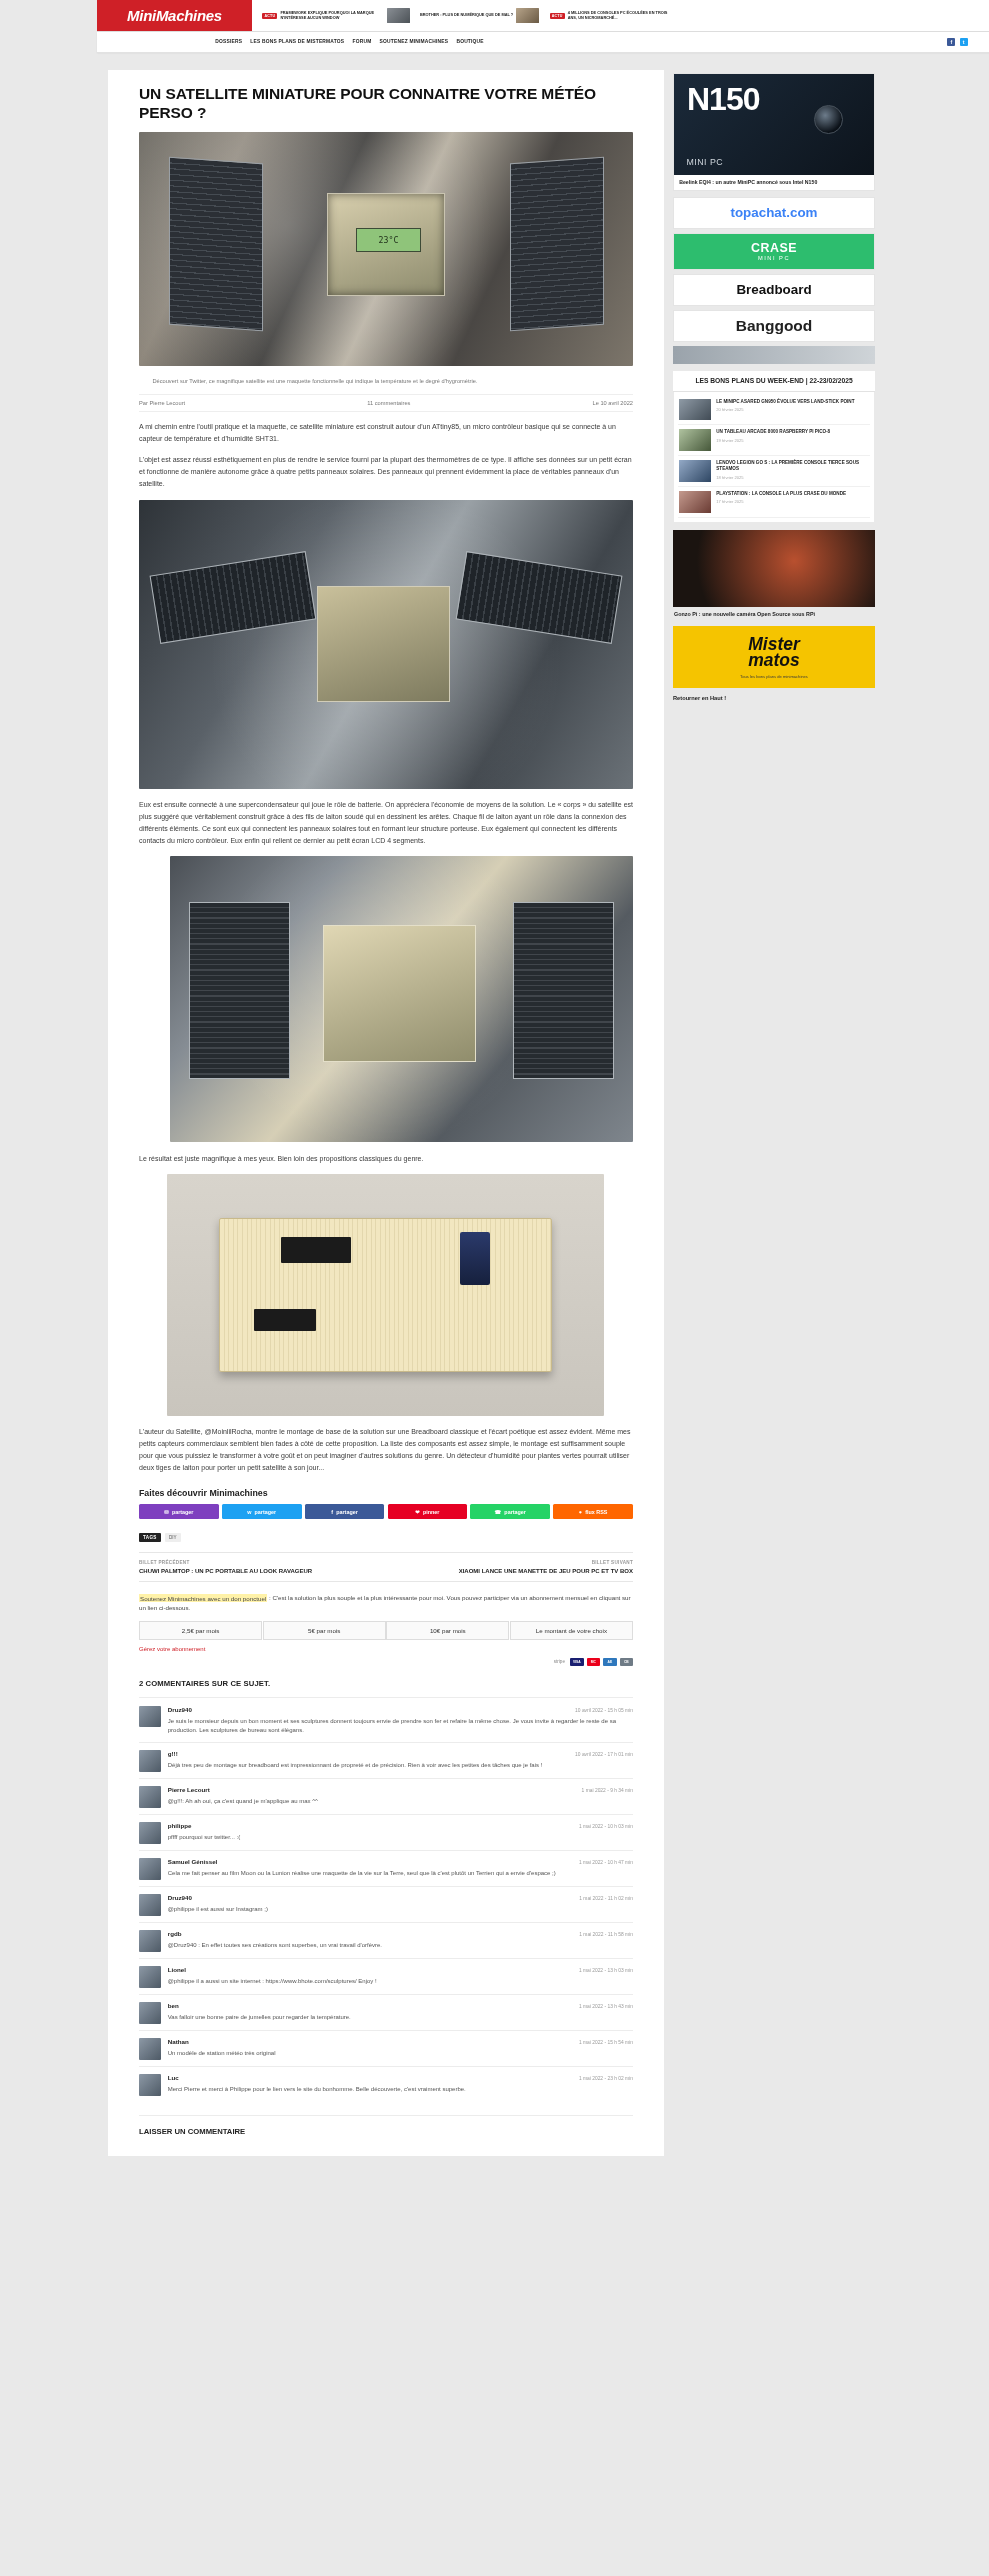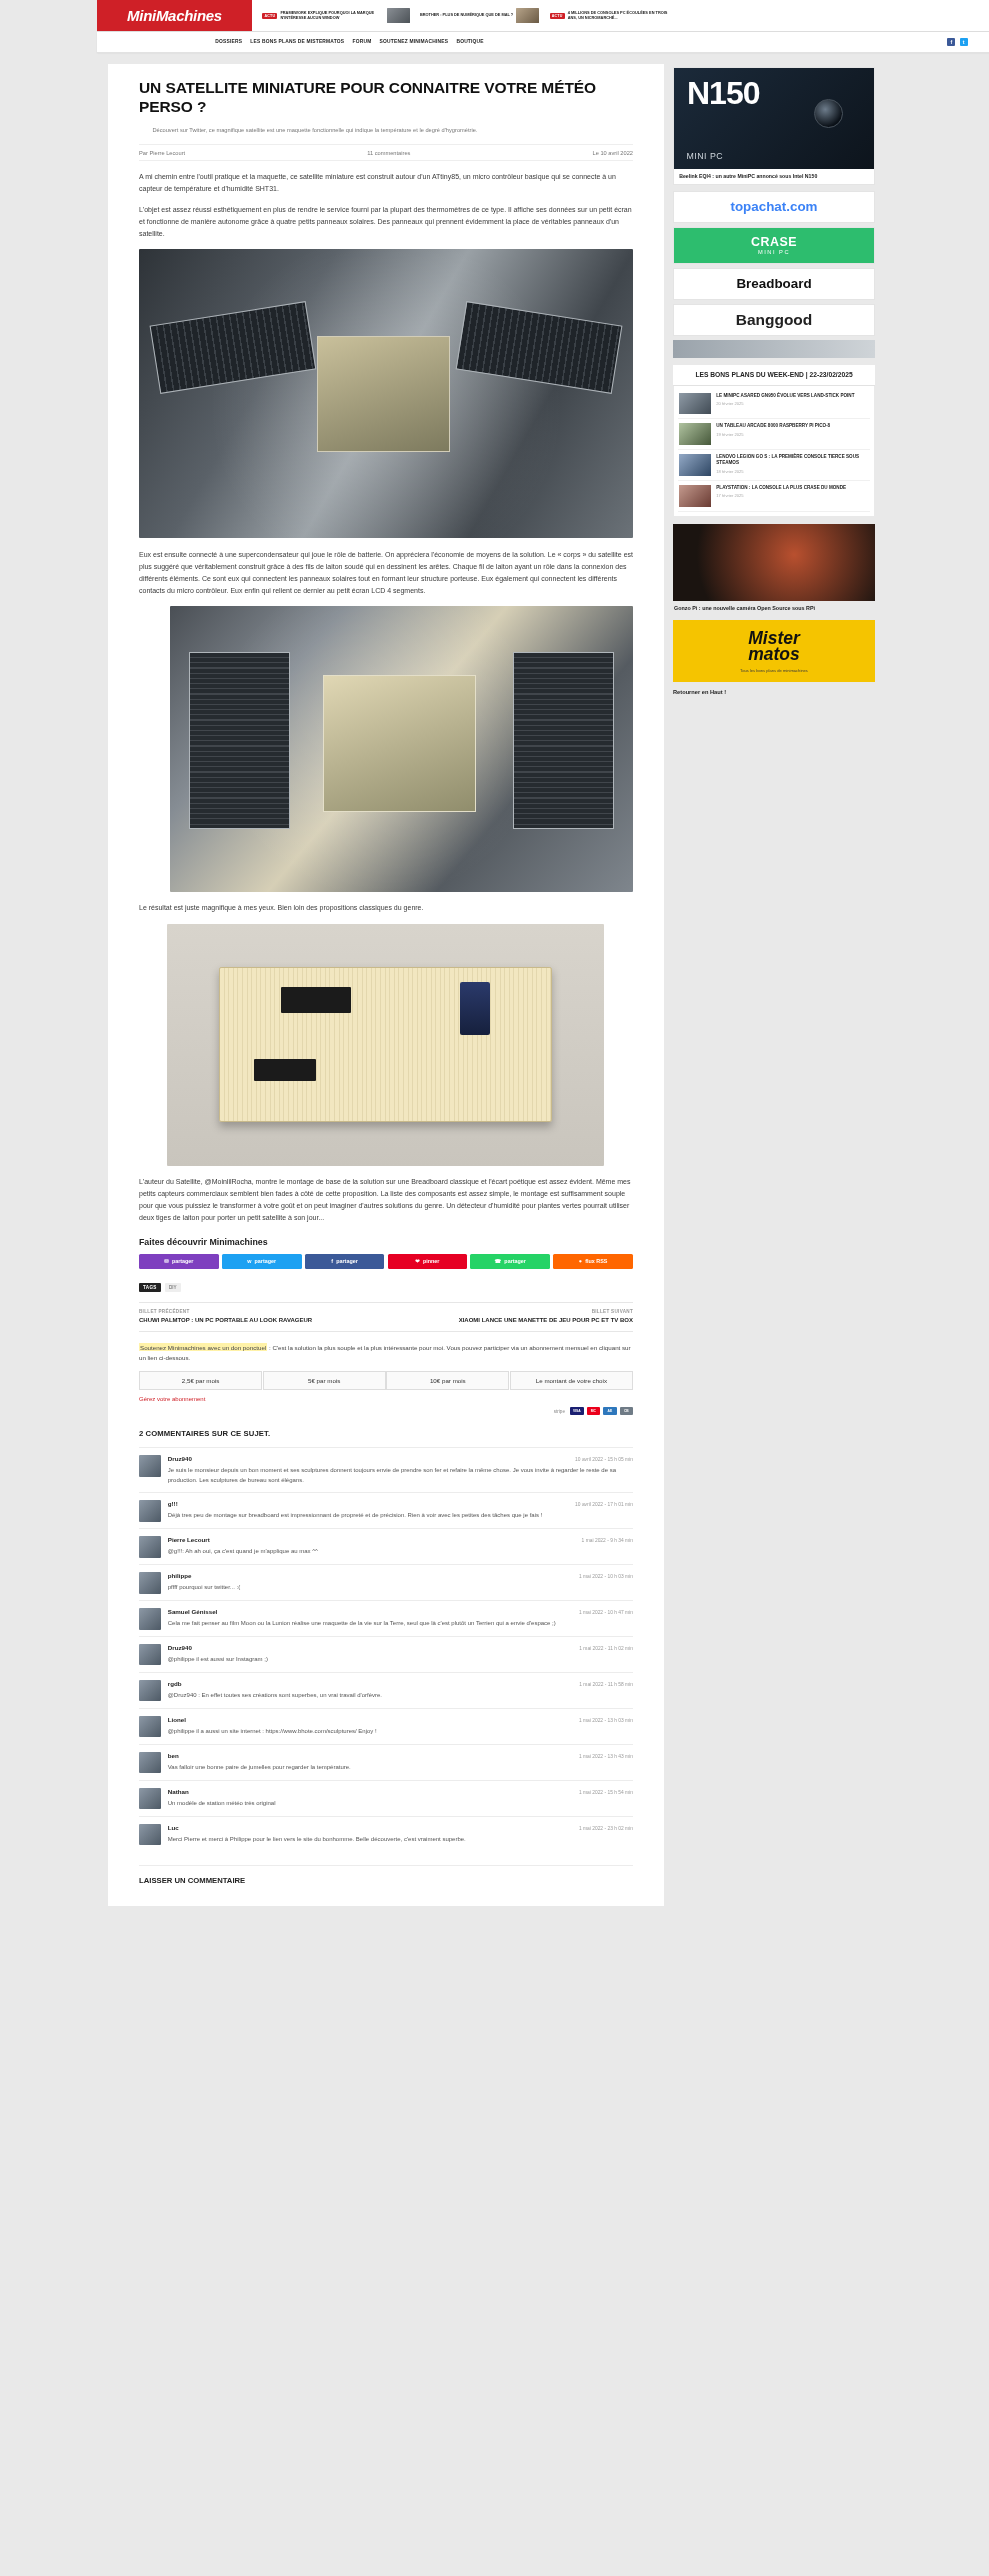--- a/index.html
+++ b/index.html
@@ -125,21 +125,21 @@
     width: 8.2px; height: 8.2px; border-radius: 1px;
     background: #3b5998;
     color:#fff; font-size:5.2px; line-height:8.2px; text-align:center;
     font-weight: bold;
   }
   .sq.tw { background: #1da1f2; }
 
   
   .wrap {
     width: 773px;
-    margin: 2px auto;
+    margin: 8px auto;
     display: flex;
     gap: 9px;
     padding: 9.3px 0 20.6px 0;
     align-items: flex-start;
   }
   .content {
     width: 556px;
     background: #fff;
     padding: 12.4px 31px 20.6px 31px;
   }
@@ -480,20 +480,26 @@
       </div>
     </div>
   </div>
 
   <div class="wrap">
 
     <div class="content">
 
       <h1 class="title">UN SATELLITE MINIATURE POUR CONNAITRE VOTRE MÉTÉO PERSO ?</h1>
 
+      <div class="hero figure">
+        <div class="panelL"></div>
+        <div class="panelR"></div>
+        <div class="cube"></div>
+        <div class="lcd">23°C</div>
+      </div>
       <div class="caption">Découvert sur Twitter, ce magnifique satellite est une maquette fonctionnelle qui indique la température et le degré d'hygrométrie.</div>
 
       <div class="meta">
         <span>Par Pierre Lecourt</span>
         <span class="mid">11 commentaires</span>
         <span>Le 10 avril 2022</span>
       </div>
 
       <p class="body">A mi chemin entre l'outil pratique et la maquette, ce satellite miniature est construit autour d'un ATtiny85, un micro contrôleur basique qui se connecte à un capteur de température et d'humidité SHT31.</p>
       <p class="body">L'objet est assez réussi esthétiquement en plus de rendre le service fourni par la plupart des thermomètres de ce type. Il affiche ses données sur un petit écran et fonctionne de manière autonome grâce à quatre petits panneaux solaires. Des panneaux qui prennent évidemment la place de véritables panneaux d'un satellite.</p>

